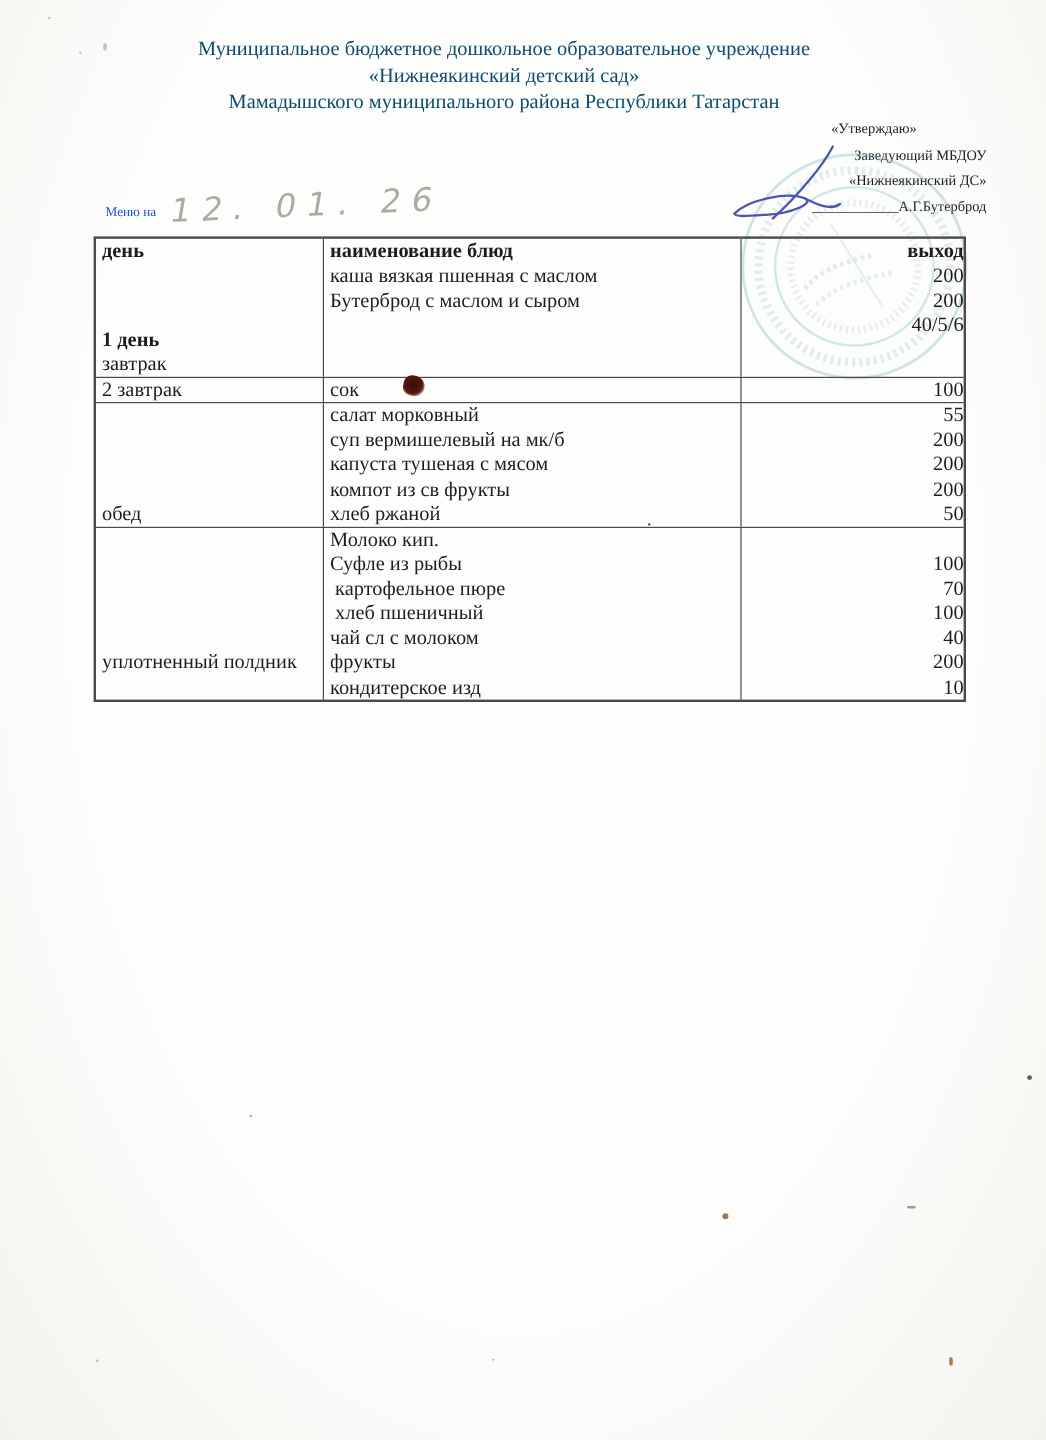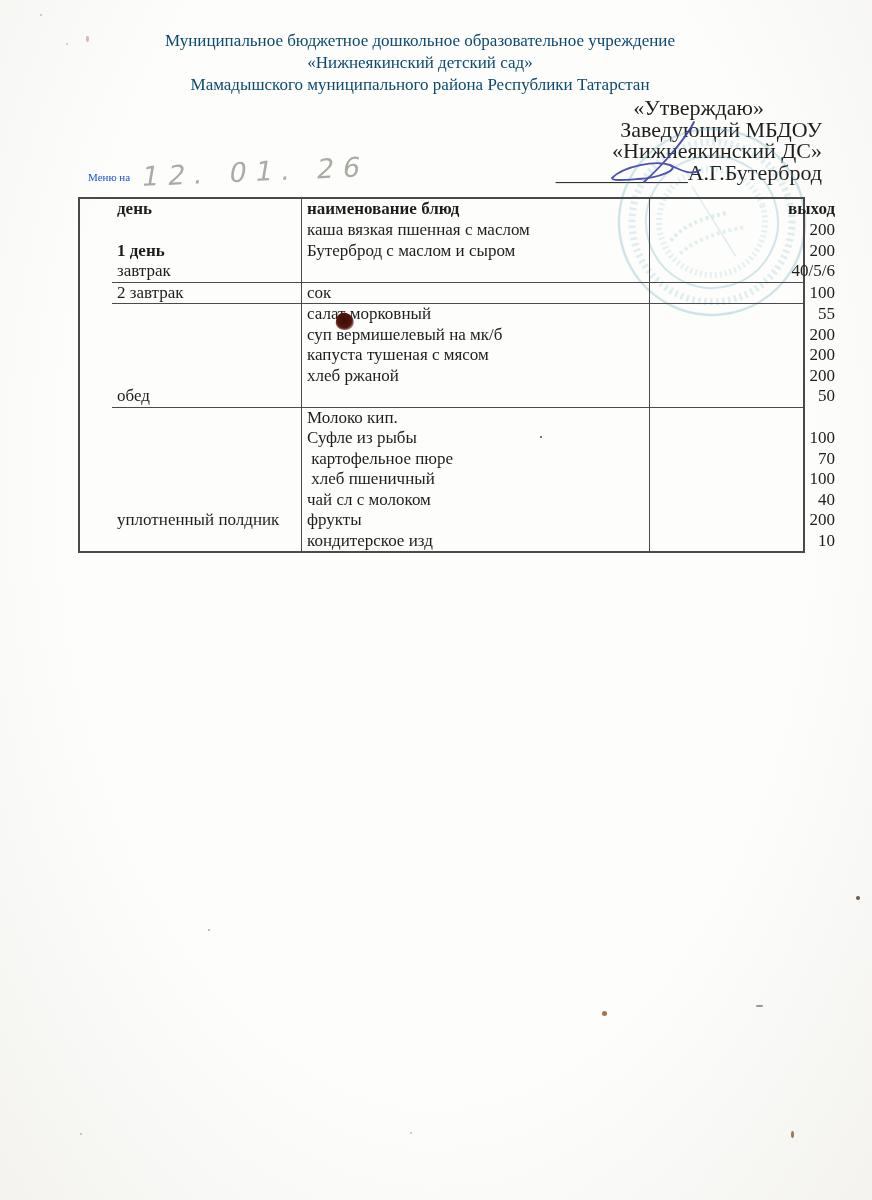--- a/index.html
+++ b/index.html
@@ -14,56 +14,56 @@
     position:absolute;inset:0;
     background:
       radial-gradient(ellipse at 50% 40%, rgba(255,255,255,0) 60%, rgba(225,223,218,.35) 100%);
   }
   .org-block{
     position:absolute;left:70px;top:30px;width:700px;
     text-align:center;font-size:17px;line-height:22px;color:#0c4a6e;
   }
   .approval-block{
     position:absolute;left:540px;top:97px;width:282px;
-    text-align:right;font-size:22px;line-height:21.5px;color:#1e1e1e;
+    text-align:right;font-size:12px;line-height:21.5px;color:#1e1e1e;
   }
   .approve-line{padding-right:58px;}
   .menu-label{
     position:absolute;left:88px;top:171px;font-size:11px;color:#1d4ed8;
   }
   .hand-date{
     position:absolute;left:142px;top:156px;
     font-family:"DejaVu Sans", sans-serif;
     font-size:27px;color:#9d9d95;letter-spacing:9px;
     transform:rotate(-2.5deg) skewX(-12deg);
     opacity:.85;white-space:pre;
   }
   
   .menu-table{
     position:absolute;left:78px;top:197px;width:727px;
     border:2px solid #4a4a4c;box-sizing:border-box;
-    background:transparent;z-index:2;padding-left:32px;
+    background:transparent;z-index:2;
   }
   .trow{
     display:grid;grid-template-columns:190px 348px 185px;
     border-top:1.8px solid #4a4a4c;
   }
   .trow:first-child{border-top:none;}
   .tcell{
     border-right:1.6px solid #4a4a4c;
     padding:0 0 0 5px;box-sizing:border-box;overflow:visible;
   }
   .tcell:last-child{border-right:none;text-align:right;}
   .thead-row .tcell{
     font-weight:bold;font-size:17px;height:21px;line-height:20px;
   }
   .line{
     height:20.5px;line-height:20.5px;font-size:17px;white-space:pre;
   }
-  .line.bold{font-weight:bold;}
+  .line.bold{font-weight:bold;margin-top:32px;}
   
   .ink-blot{
     position:absolute;left:256px;top:114px;width:18px;height:17px;
     background:radial-gradient(circle at 45% 45%, #3a0d06 0%, #55170c 55%, rgba(90,30,16,.25) 80%, rgba(90,30,16,0) 100%);
     border-radius:48% 60% 55% 45%;
     transform:rotate(12deg);
     z-index:3;
   }
   
   .stamp{position:absolute;left:612px;top:122px;width:200px;height:200px;z-index:1;opacity:.55;}
@@ -151,20 +151,21 @@
           <div class="line"></div>
           <div class="line"></div>
           <div class="line"></div>
           <div class="line"></div>
           <div class="line">обед</div>
         </div>
         <div class="tcell">
           <div class="line">салат морковный</div>
           <div class="line">суп вермишелевый на мк/б</div>
           <div class="line">капуста тушеная с мясом</div>
+          <div class="line">компот из св фрукты</div>
           <div class="line">хлеб ржаной</div>
         </div>
         <div class="tcell">
           <div class="line">55</div>
           <div class="line">200</div>
           <div class="line">200</div>
           <div class="line">200</div>
           <div class="line">50</div>
         </div>
       </div>

